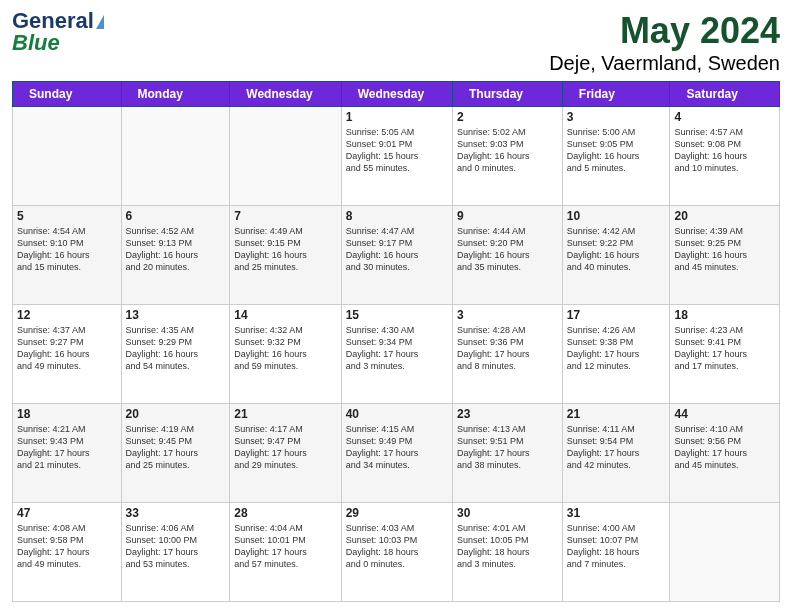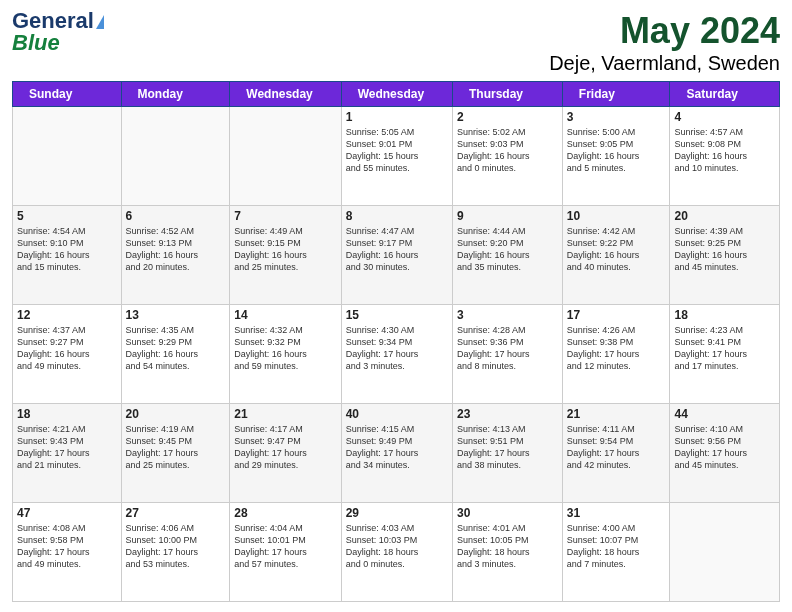--- a/index.html
+++ b/index.html
@@ -245,21 +245,21 @@
             <span class="day-number">44</span>
             <div class="day-content">Sunrise: 4:10 AM<br>Sunset: 9:56 PM<br>Daylight: 17 hours<br>and 45 minutes.</div>
           </td>
         </tr>
         <tr>
           <td>
             <span class="day-number">47</span>
             <div class="day-content">Sunrise: 4:08 AM<br>Sunset: 9:58 PM<br>Daylight: 17 hours<br>and 49 minutes.</div>
           </td>
           <td>
-            <span class="day-number">27</span>
+            <span class="day-number">33</span>
             <div class="day-content">Sunrise: 4:06 AM<br>Sunset: 10:00 PM<br>Daylight: 17 hours<br>and 53 minutes.</div>
           </td>
           <td>
             <span class="day-number">28</span>
             <div class="day-content">Sunrise: 4:04 AM<br>Sunset: 10:01 PM<br>Daylight: 17 hours<br>and 57 minutes.</div>
           </td>
           <td>
             <span class="day-number">29</span>
             <div class="day-content">Sunrise: 4:03 AM<br>Sunset: 10:03 PM<br>Daylight: 18 hours<br>and 0 minutes.</div>
           </td>

